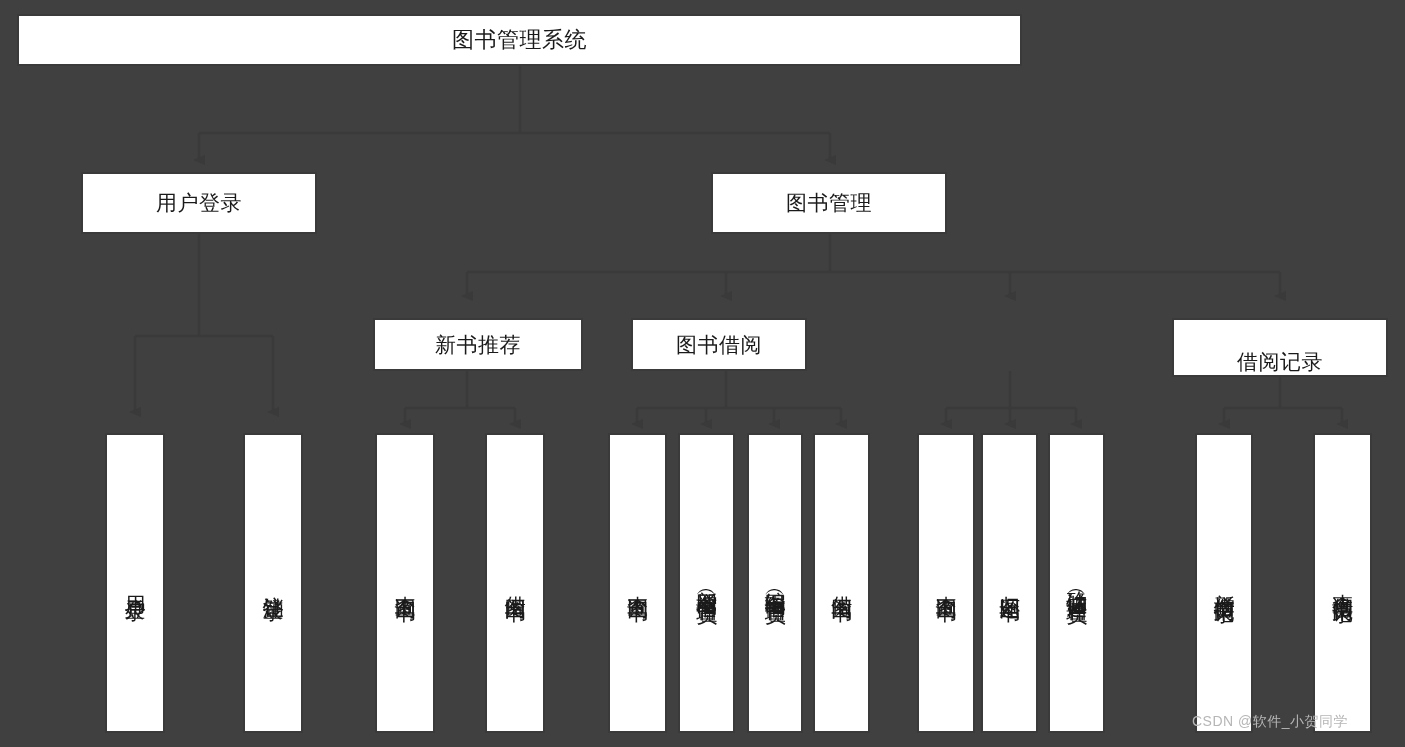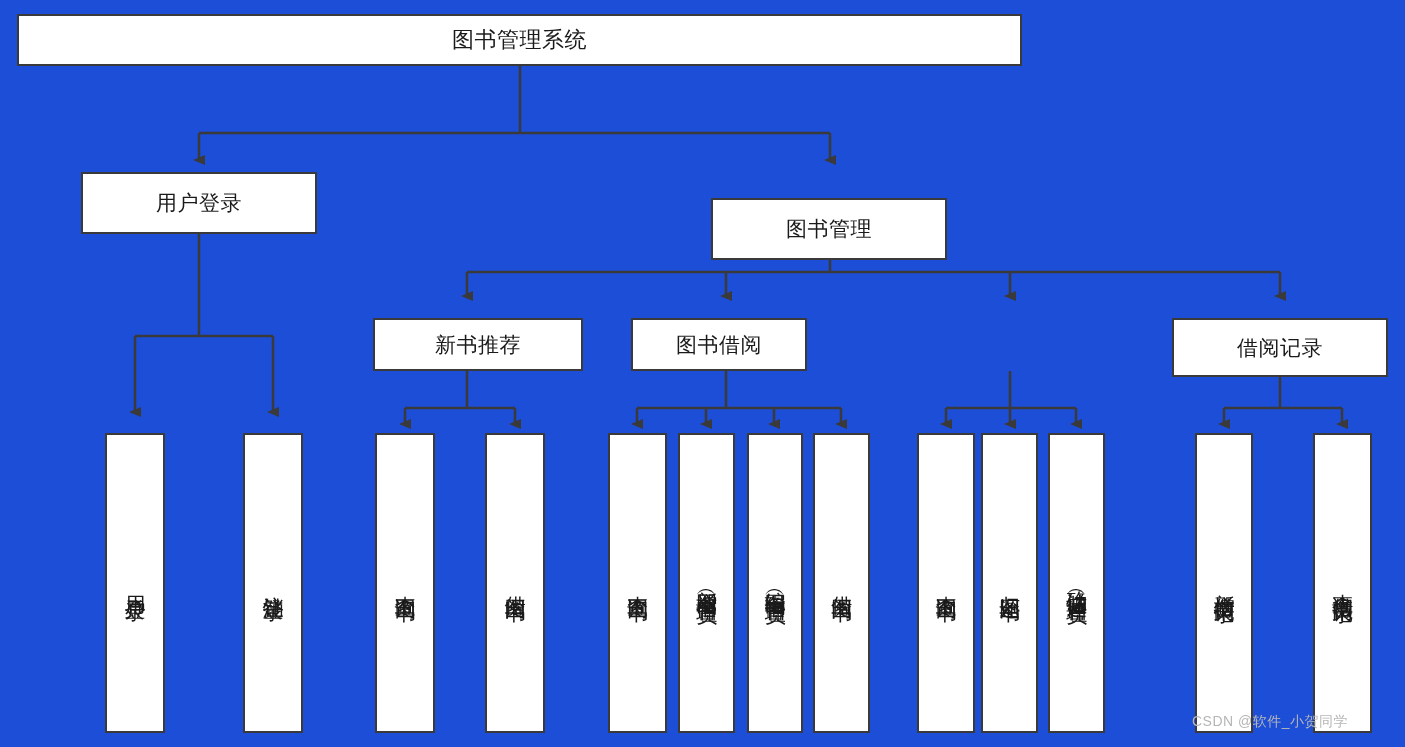--- a/index.html
+++ b/index.html
@@ -7,21 +7,21 @@
     padding: 0;
     background: #ffffff;
   }
   body {
     font-family: "Liberation Sans", "DejaVu Sans", sans-serif;
   }
   #canvas {
     position: relative;
     width: 1405px;
     height: 747px;
-    background: #1d4ed8;
+    background: #404040;
     overflow: hidden;
   }
   svg.edges {
     position: absolute;
     left: 0;
     top: 0;
     width: 1405px;
     height: 747px;
     pointer-events: none;
   }
@@ -124,31 +124,31 @@
     </g>
   </svg>
 
   <div class="node root horiz" style="left:17px; top:14px; width:1005px; height:52px;">
     <span class="label">图书管理系统</span>
   </div>
 
   <div class="node horiz" style="left:81px; top:172px; width:236px; height:62px;">
     <span class="label">用户登录</span>
   </div>
-  <div class="node horiz" style="left:711px; top:172px; width:236px; height:62px;margin-top:26px;">
+  <div class="node horiz" style="left:711px; top:172px; width:236px; height:62px;">
     <span class="label">图书管理</span>
   </div>
 
   <div class="node horiz" style="left:373px; top:318px; width:210px; height:53px;align-items:center;">
     <span class="label">新书推荐</span>
   </div>
   <div class="node horiz" style="left:631px; top:318px; width:176px; height:53px;">
     <span class="label">图书借阅</span>
   </div>
-  <div class="node horiz" style="left:1172px; top:318px; width:216px; height:59px;">
+  <div class="node horiz" style="left:1172px; top:318px; width:216px; height:59px;align-items:flex-end;">
     <span class="label">借阅记录</span>
   </div>
 
   <div class="node vert" style="left:105px; top:433px; width:60px; height:300px;">
     <span class="label">用户登录</span>
   </div>
   <div class="node vert" style="left:243px; top:433px; width:60px; height:300px;">
     <span class="label">注销登录</span>
   </div>
 

